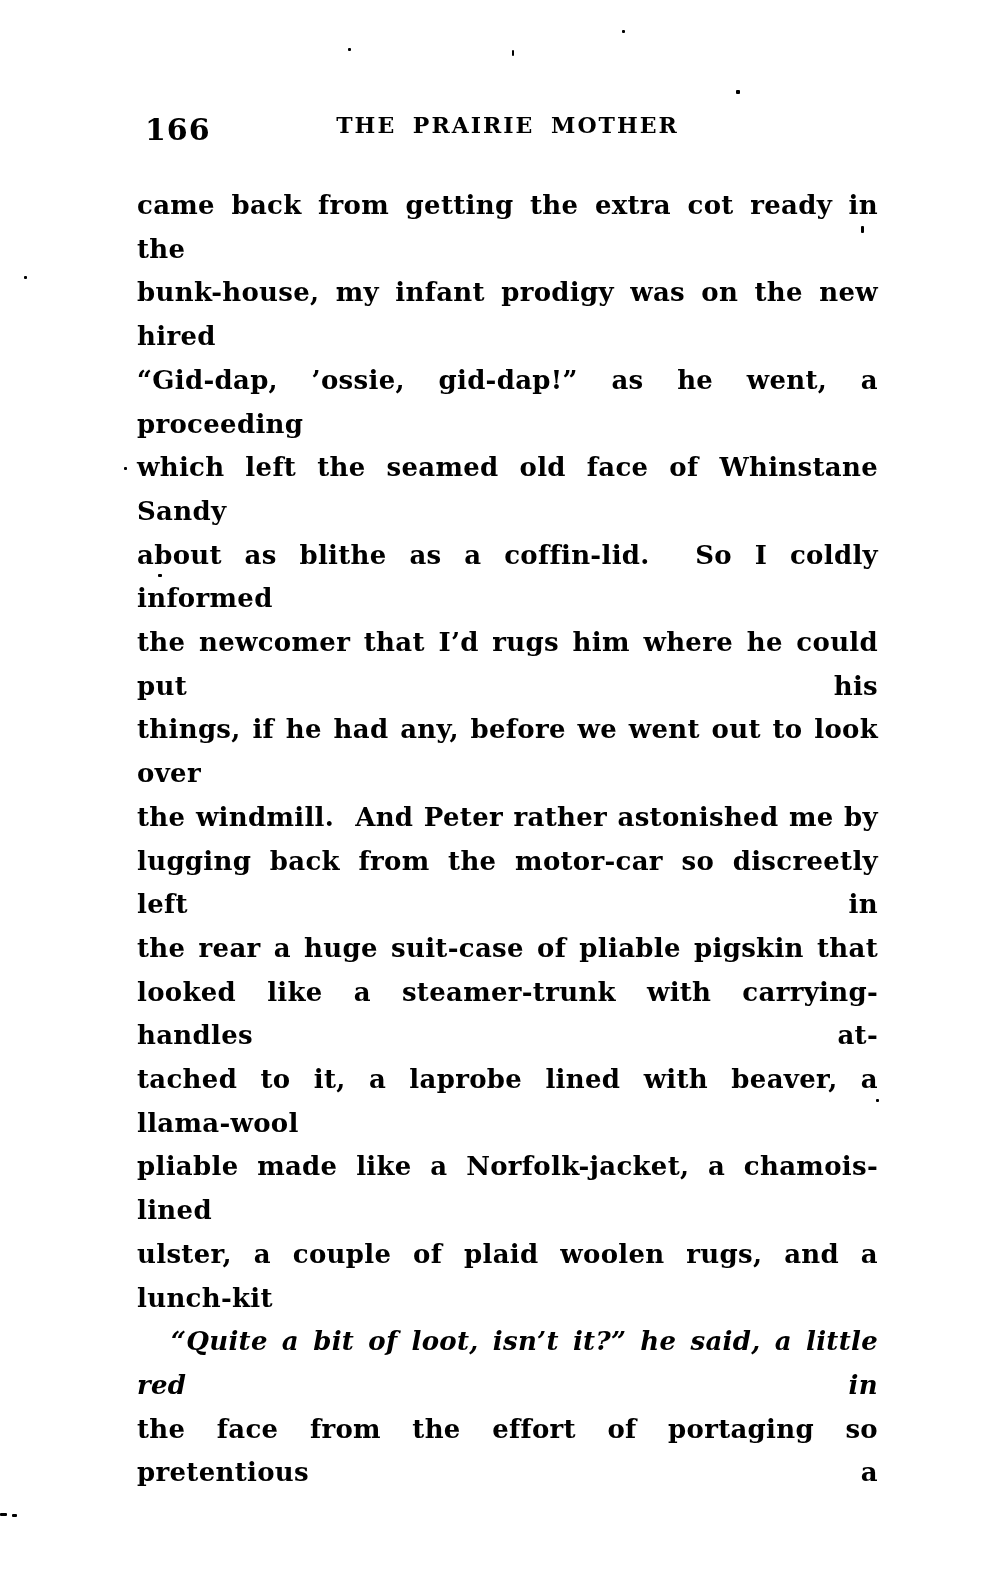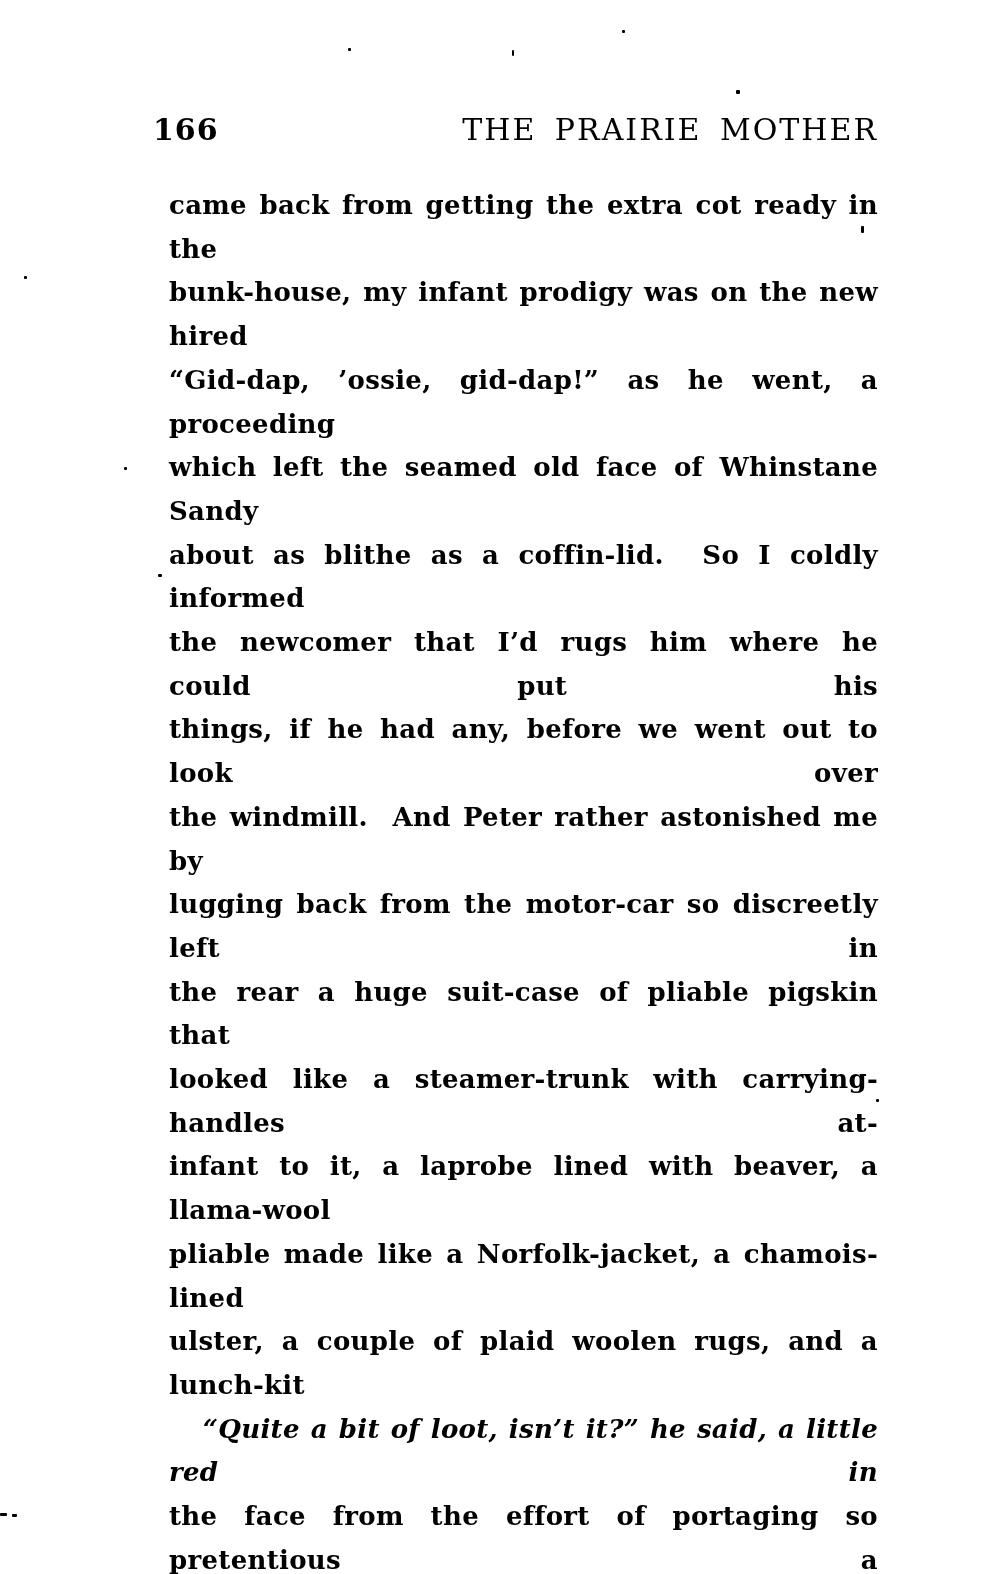--- a/index.html
+++ b/index.html
@@ -15,52 +15,51 @@
   }
   .header{
     position:absolute;
     left:137px;
     top:112px;
     width:741px;
     height:42px;
   }
   .page-num{
     position:absolute;
-    left:16px;
+    left:8px;
     top:0;
     font-size:30px;
     font-weight:700;
     letter-spacing:1px;
   }
   .running-title{
     position:absolute;
     left:0;
     right:0;
     top:0;
-    text-align:right;
-    font-size:30px;
-    font-weight:400;
+    text-align:center;
+    font-size:22px;
+    font-weight:700;
     letter-spacing:2px;
     word-spacing:7px;
   }
   .body-text{
     position:absolute;
     left:137px;
     top:184px;
     width:741px;
   }
   .line{
     font-size:26px;
     font-weight:700;
     line-height:43.7px;
     letter-spacing:0.3px;
     word-spacing:1px;
     white-space:pre-wrap;
     text-align:left;
-    margin-left:32px;
   }
   .line.j{
     text-align:justify;
     text-align-last:justify;
   }
   .line.in{
     text-indent:34px;
     font-style:italic;
   }
   .speck{
@@ -84,21 +83,21 @@
       <div class="line j">bunk-house, my infant prodigy was on the new hired</div>
       <div class="line j">“Gid-dap, ’ossie, gid-dap!” as he went, a proceeding</div>
       <div class="line j">which left the seamed old face of Whinstane Sandy</div>
       <div class="line j">about as blithe as a coffin-lid.  So I coldly informed</div>
       <div class="line j">the newcomer that I’d rugs him where he could put his</div>
       <div class="line j">things, if he had any, before we went out to look over</div>
       <div class="line j">the windmill.  And Peter rather astonished me by</div>
       <div class="line j">lugging back from the motor-car so discreetly left in</div>
       <div class="line j">the rear a huge suit-case of pliable pigskin that</div>
       <div class="line j">looked like a steamer-trunk with carrying-handles at-</div>
-      <div class="line j">infant to it, a laprobe lined with beaver, a llama-wool</div>
+      <div class="line j">tached to it, a laprobe lined with beaver, a llama-wool</div>
       <div class="line j">pliable made like a Norfolk-jacket, a chamois-lined</div>
       <div class="line j">ulster, a couple of plaid woolen rugs, and a lunch-kit</div>
       <div class="line j in">“Quite a bit of loot, isn’t it?” he said, a little red in</div>
       <div class="line j">the face from the effort of portaging so pretentious a</div>
     </div>
 
   <div></div>
 
 <div class="speck" style="left: 348px; top: 48px; width: 3px; height: 3px;"></div>
     <div class="speck" style="left: 512px; top: 50px; width: 2px; height: 6px;"></div>

